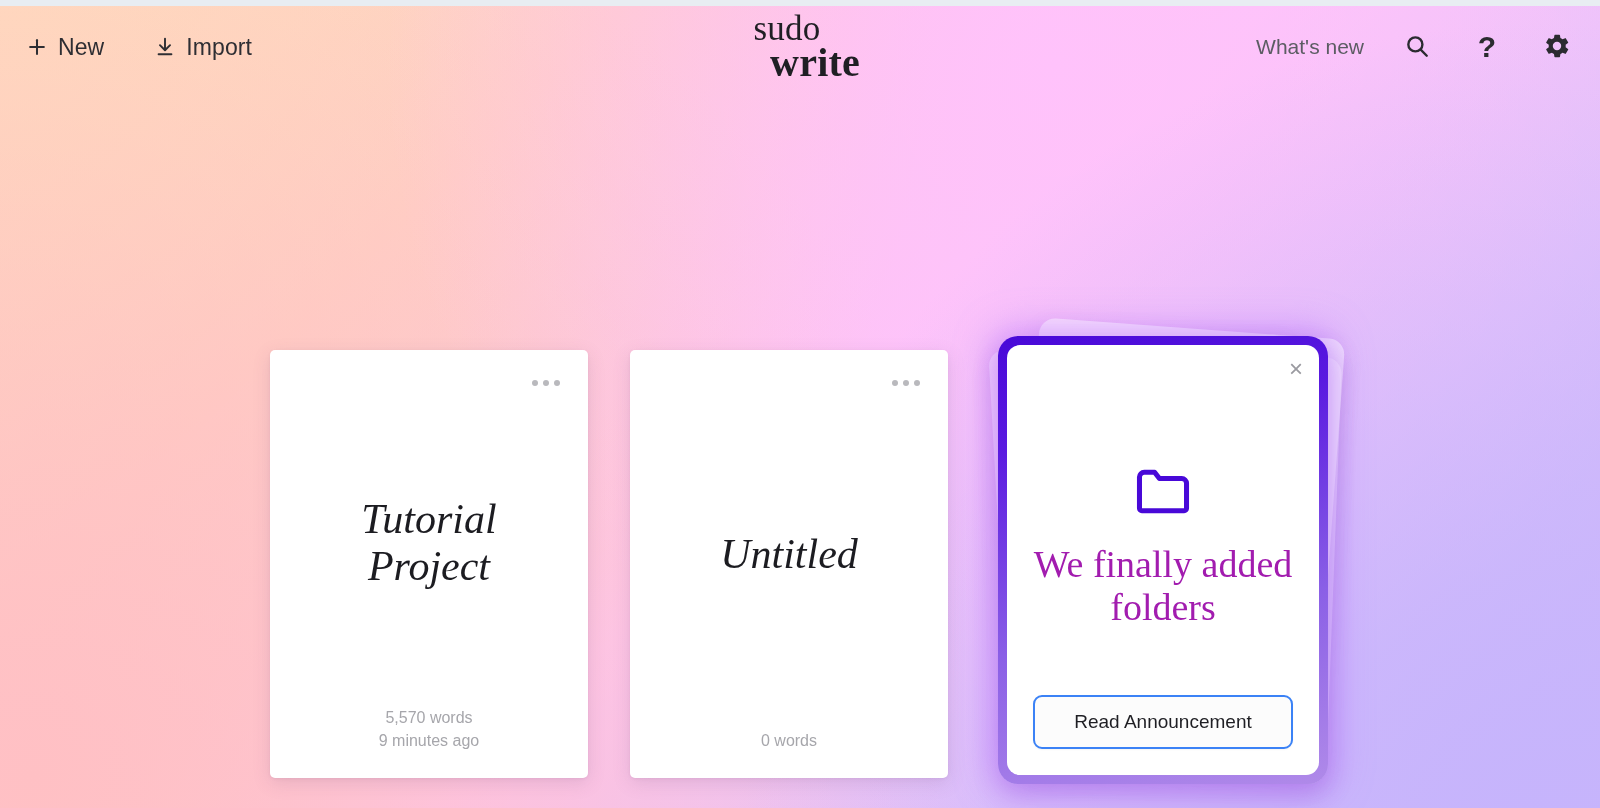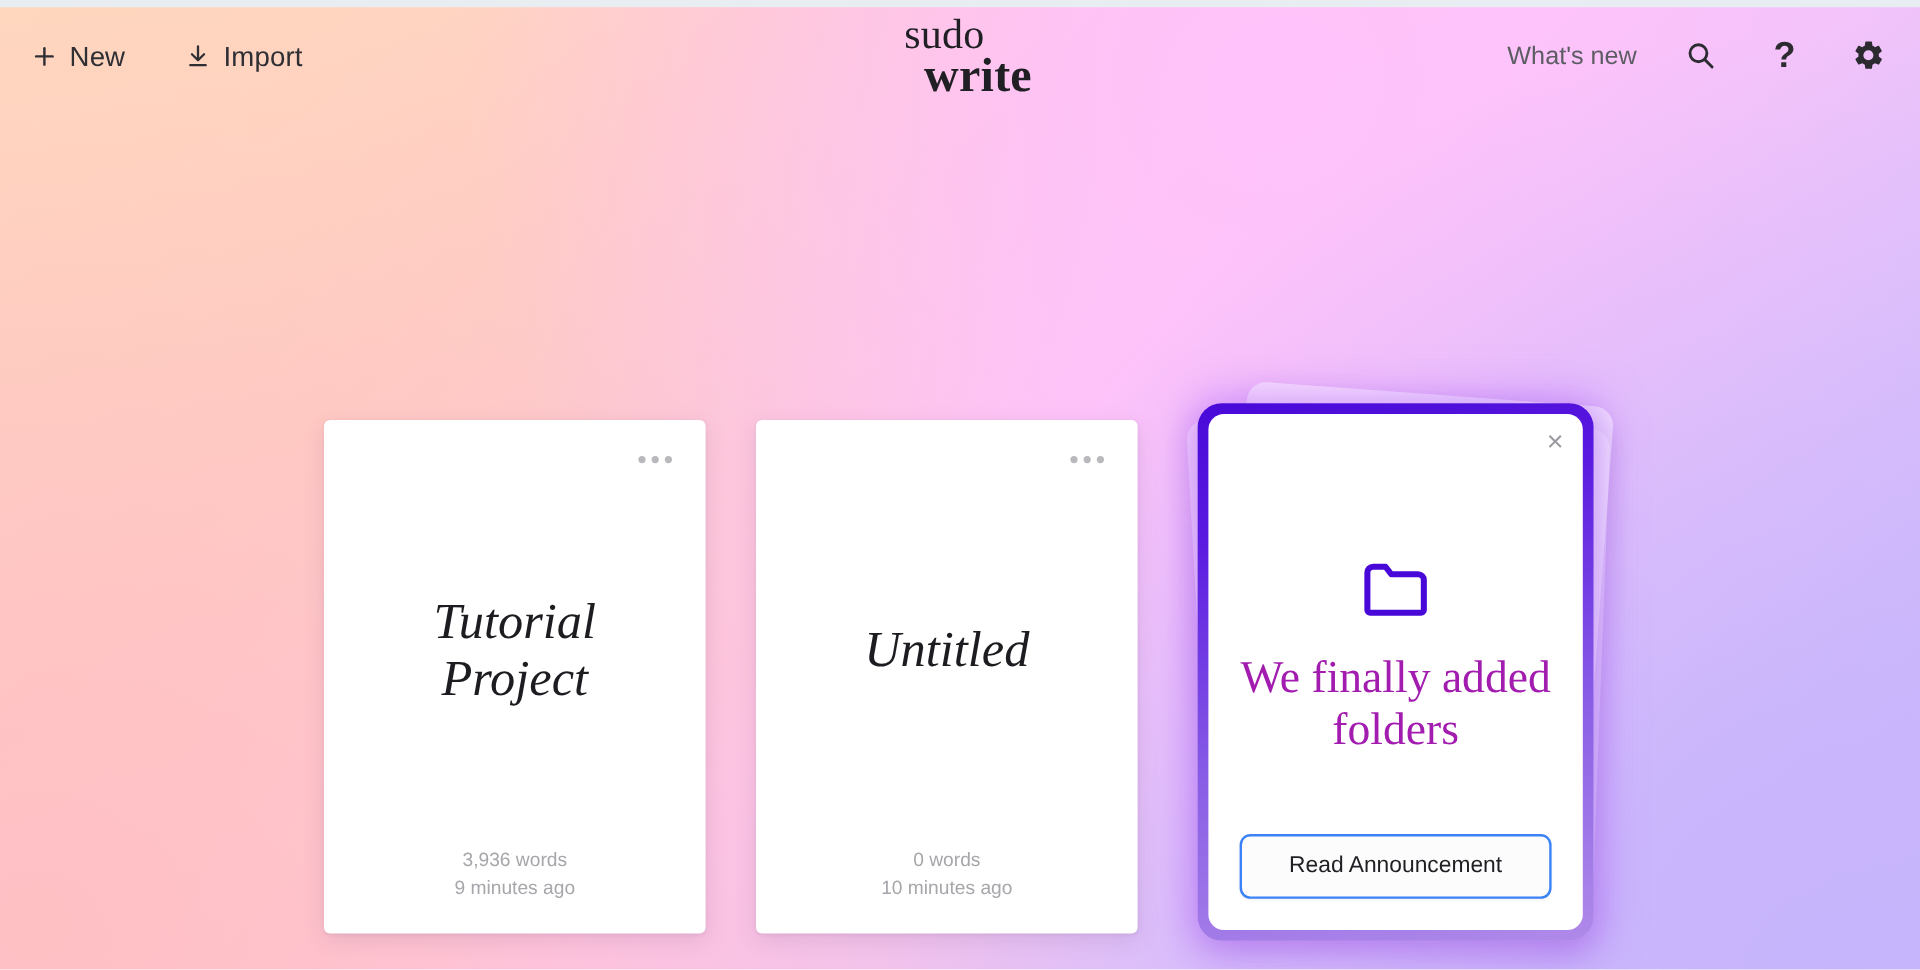--- a/index.html
+++ b/index.html
@@ -269,35 +269,34 @@
   <div class="cards">
 
     <div class="proj-card">
       <div class="dots">
         <i></i>
         <i></i>
         <i></i>
       </div>
       <div class="proj-title">Tutorial Project</div>
       <div class="proj-meta">
-        <div>3,936 words</div>
+        <div>5,570 words</div>
         <div>9 minutes ago</div>
       </div>
     </div>
 
     <div class="proj-card">
       <div class="dots">
         <i></i>
         <i></i>
         <i></i>
       </div>
       <div class="proj-title">Untitled</div>
       <div class="proj-meta">
         <div>0 words</div>
-        <div>10 minutes ago</div>
       </div>
     </div>
 
     <div class="announce-wrap">
       <div class="ghost g2"></div>
       <div class="ghost g1"></div>
       <div class="ghost g3"></div>
 
       <div class="announce-border">
         <div class="announce">

